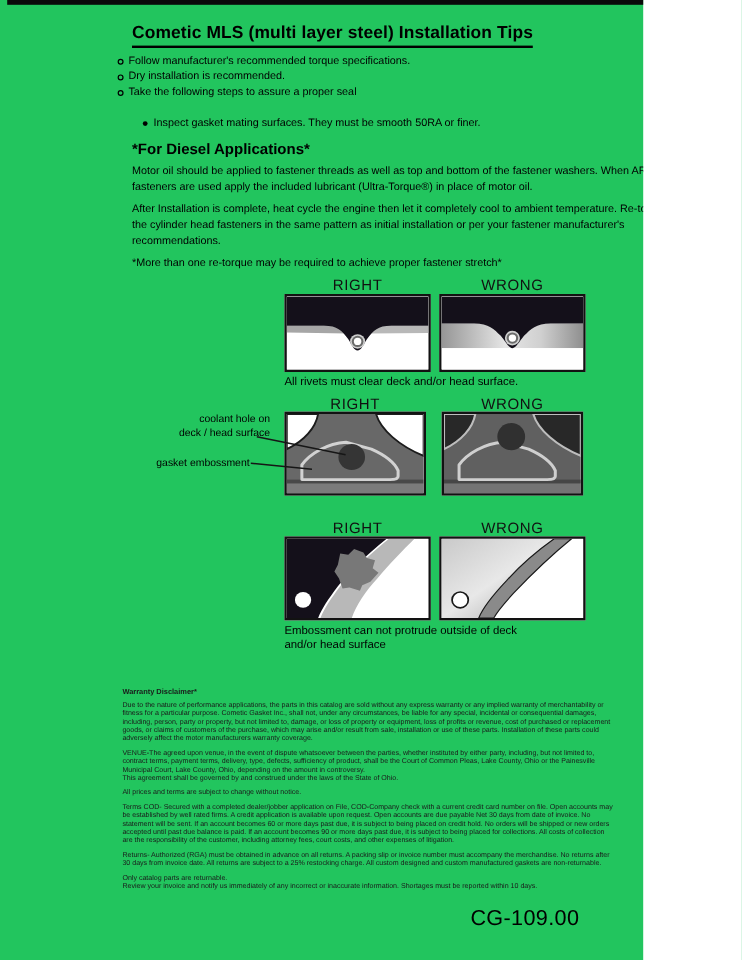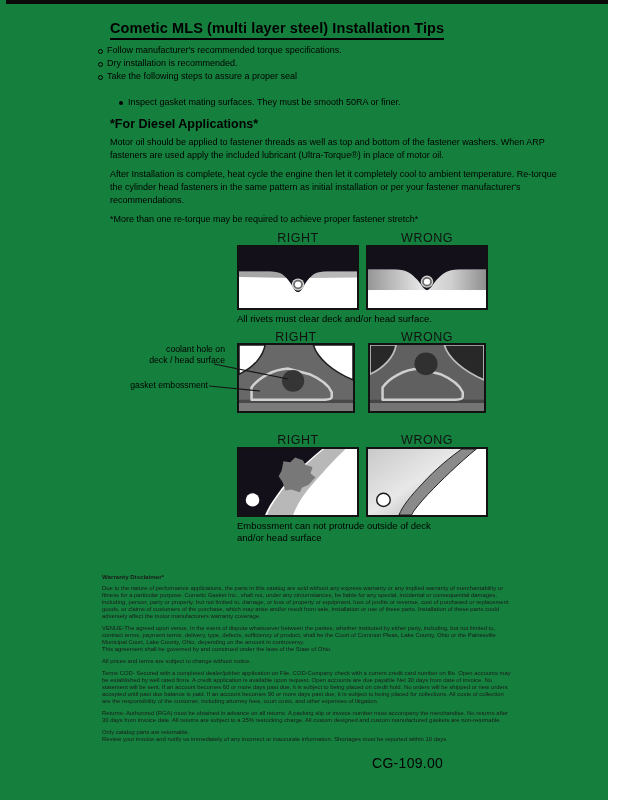--- a/index.html
+++ b/index.html
@@ -1,17 +1,17 @@
 <!DOCTYPE html>
 <html><head>
 <meta charset="utf-8">
 <style>
   html,body { margin:0; padding:0; background:#ffffff; }
   .page {
-    position:relative; width:608px; height:800px; background:#15803d;
+    position:relative; width:536px; height:800px; background:#22c55e;
     font-family:"Liberation Sans", sans-serif; color:#000; overflow:hidden;
   }
   .topbar { position:absolute; left:6px; top:0; width:612px; height:4px; background:#0a0a0a; }
 
   .title {
     position:absolute; left:110px; top:20px;
     font-size:14.5px; font-weight:bold; letter-spacing:.1px;
     border-bottom:2px solid #000; padding-bottom:2px; white-space:nowrap;
   }
 
@@ -57,21 +57,21 @@
   .anno1 { left:12px; top:14px; width:103px; }
   .anno2 { left:0; top:50px; width:98px; }
   .leaders { position:absolute; left:0; top:0; pointer-events:none; }
   .row2 .dg-caption { position:absolute; left:127px; top:89px; width:249px; text-align:center; margin-top:0; }
 
   .disclaimer { position:absolute; left:102px; top:573px; font-size:5.9px; line-height:7px; color:#1a1a1a; }
   .disclaimer .disc-head { font-weight:bold; font-size:6.2px; margin-bottom:5px; }
   .disclaimer .para { margin-bottom:5px; }
   .disclaimer .para div { white-space:nowrap; }
 
-  .pagenum { position:absolute; left:372px; top:755px; font-size:14px; letter-spacing:.3px; }
+  .pagenum { position:absolute; left:392px; top:755px; font-size:18px; letter-spacing:.3px; }
 </style>
 </head>
 <body>
 
 <div class="page">
   <div class="topbar"></div>
 
   <div class="title">Cometic MLS (multi layer steel) Installation Tips</div>
 
   <div class="bullets">

